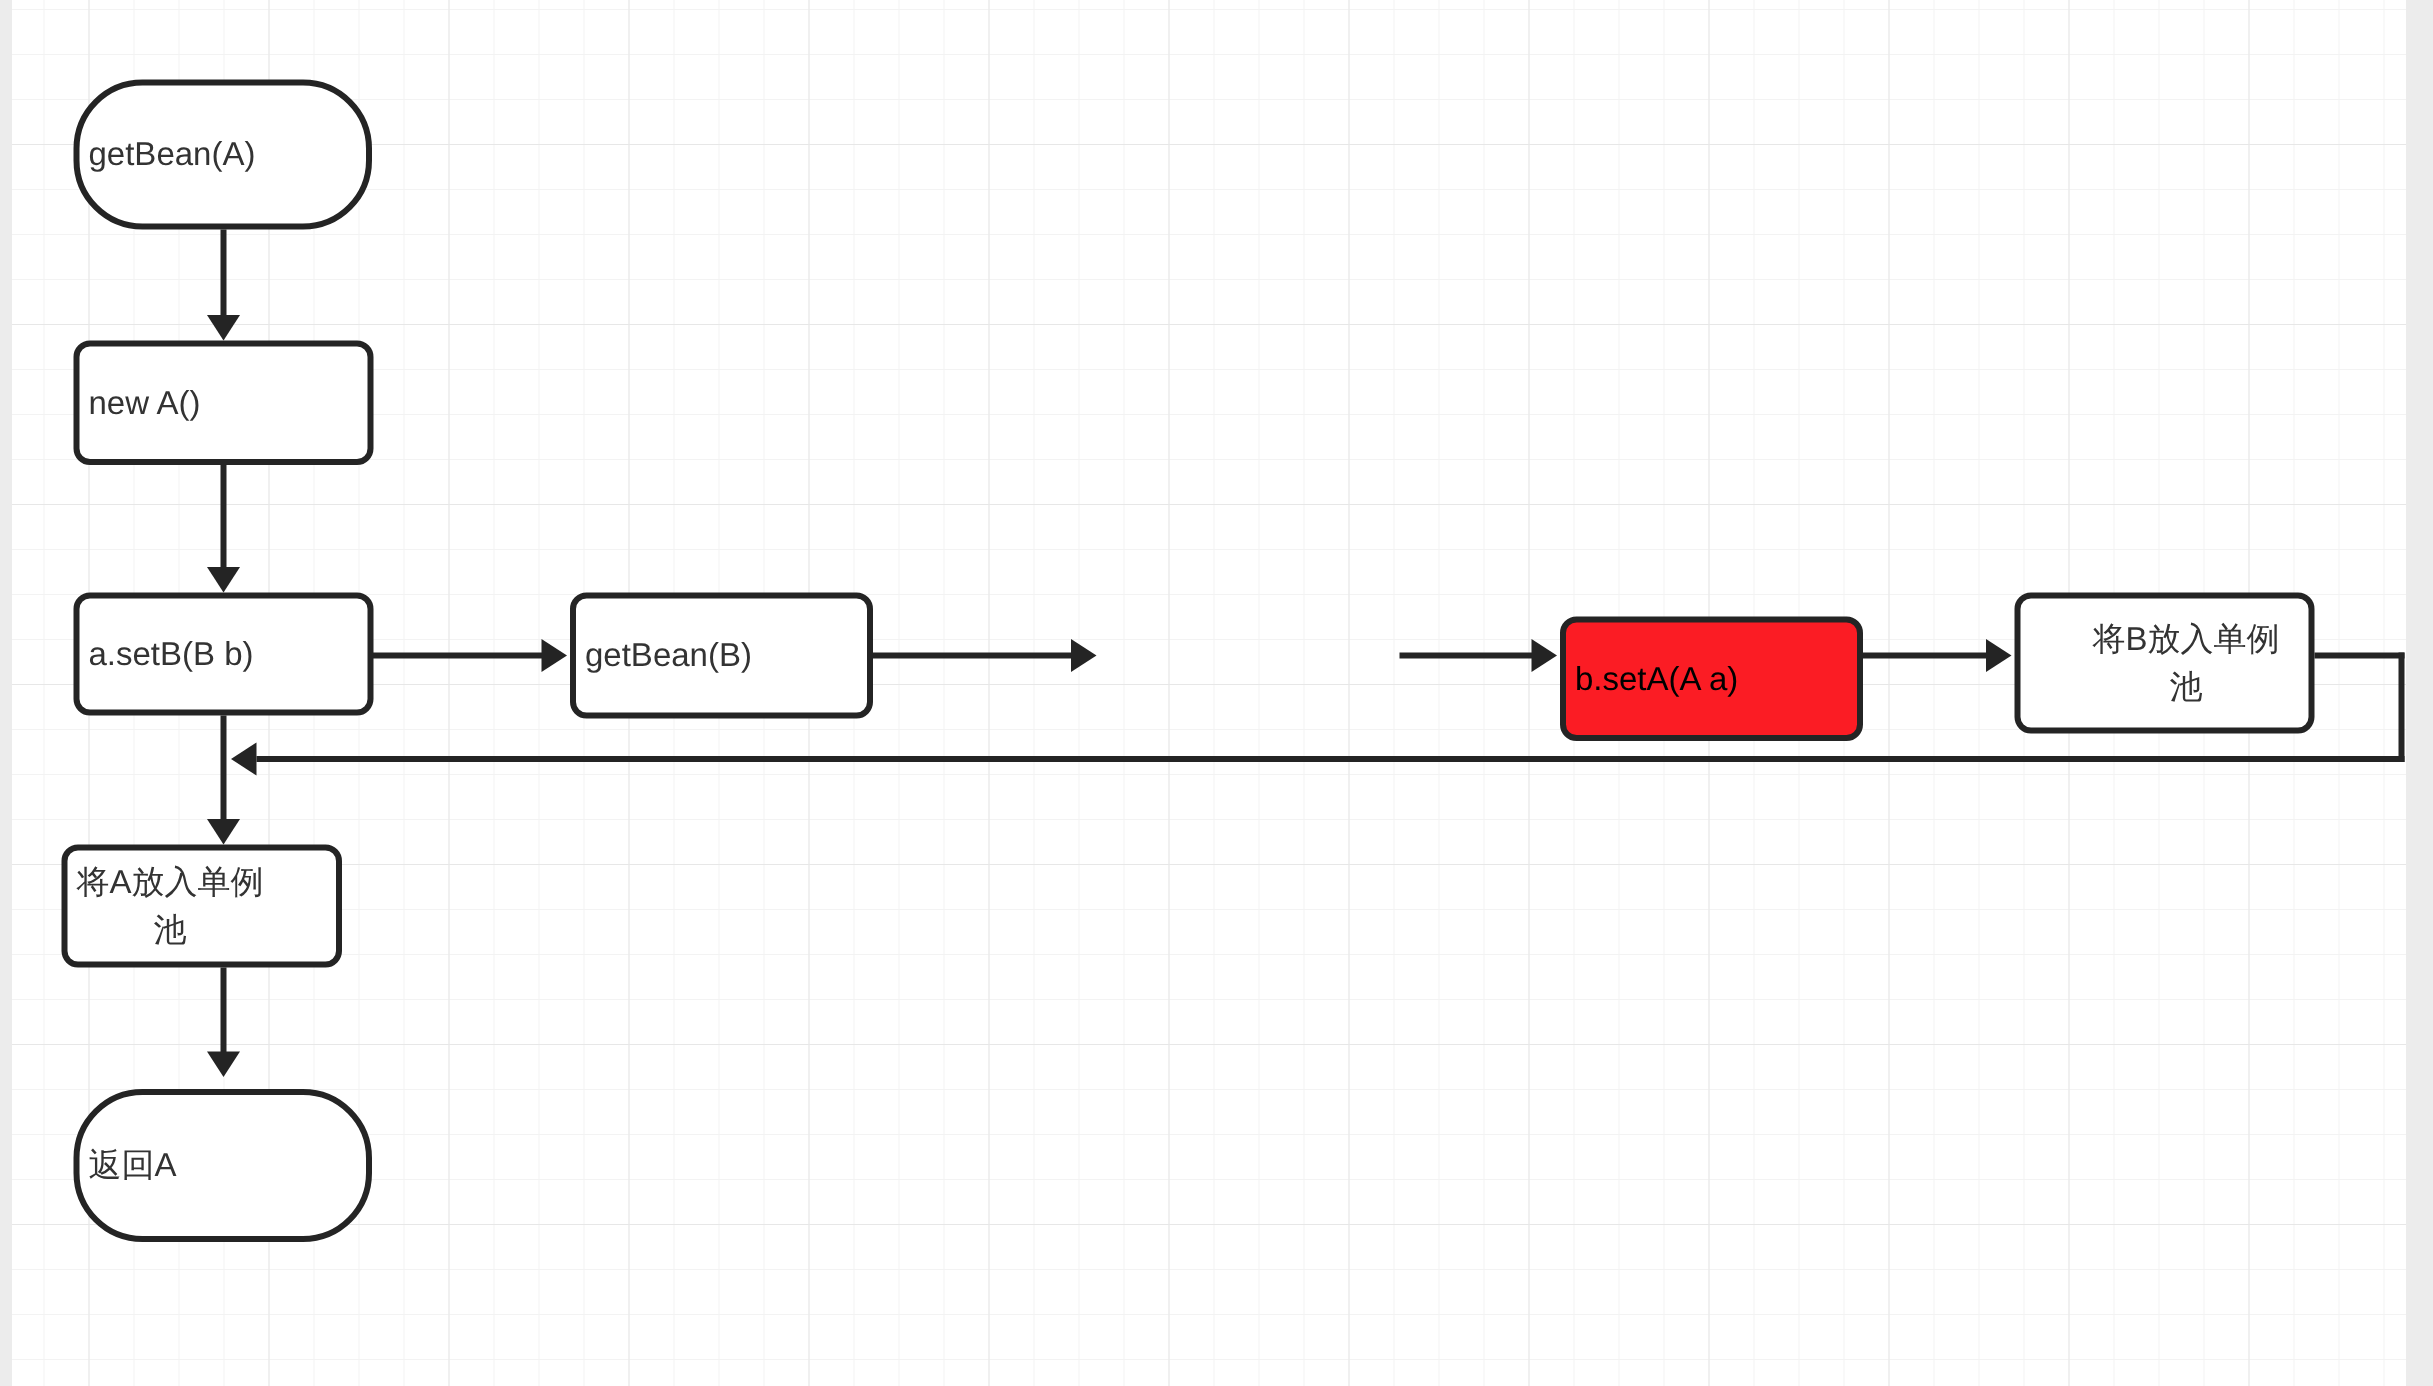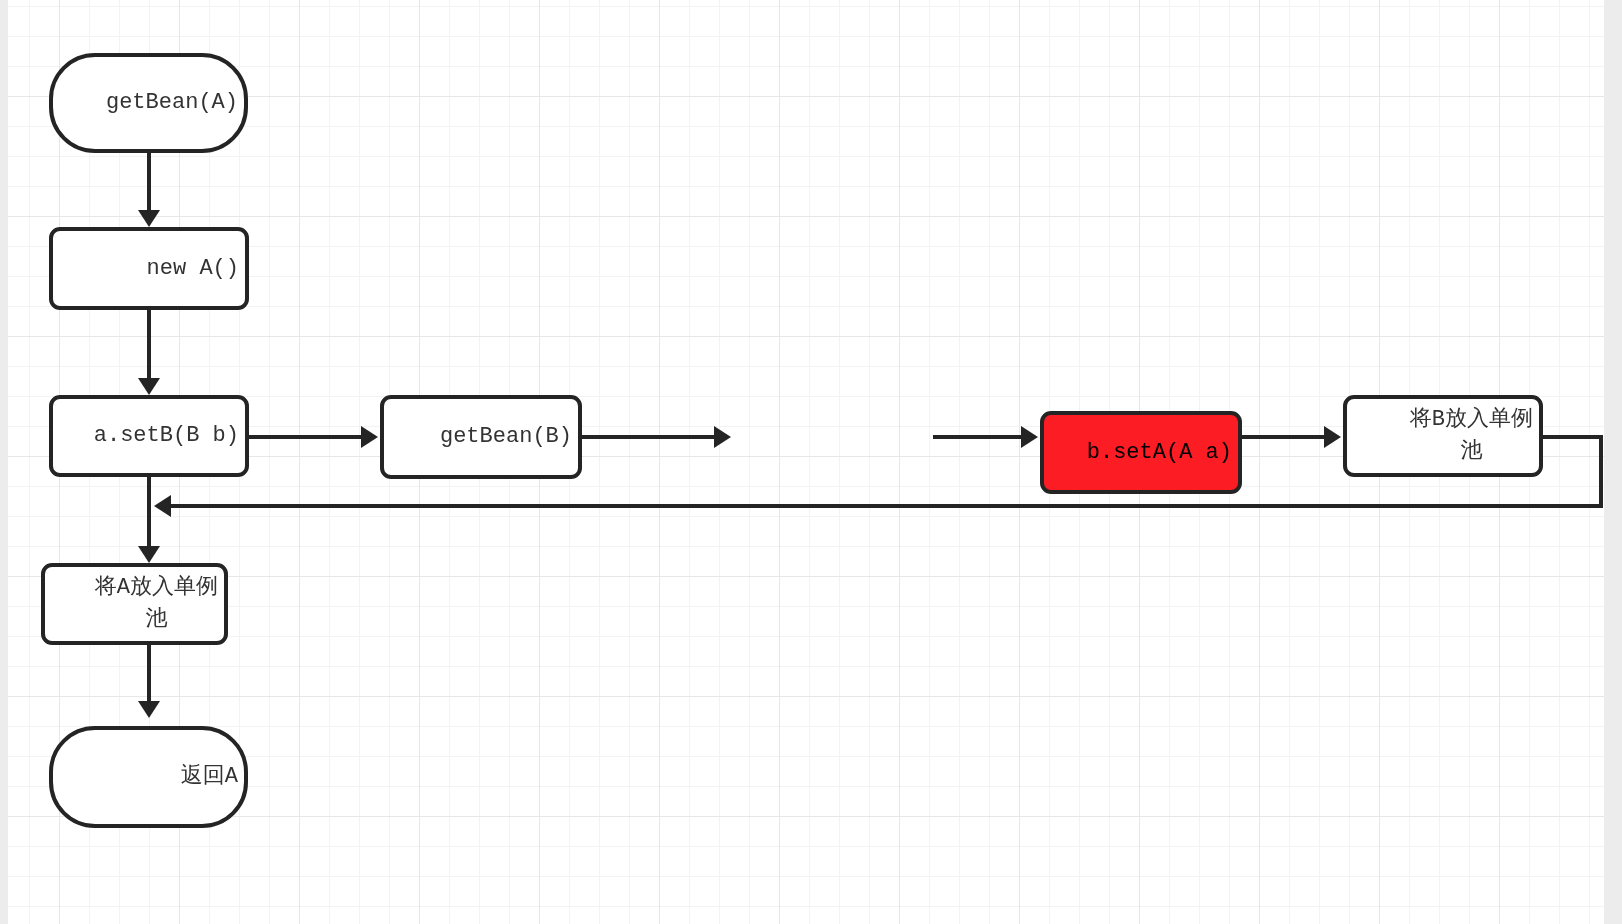--- a/index.html
+++ b/index.html
@@ -18,22 +18,22 @@
     background-size:120px 120px,120px 120px,30px 30px,30px 30px;
     background-position:59px 96px,59px 96px,29px 6px,29px 6px;
   }
   .edge-strip{position:absolute;top:0;height:924px;background:#ececec;}
   .edge-strip.left{left:0;width:8px;}
   .edge-strip.right{left:1604px;width:18px;}
 
   .node{
     position:absolute;box-sizing:border-box;
     background:#ffffff;border:4px solid #242424;
-    display:flex;align-items:center;justify-content:flex-end;
-    color:#333333;font-size:22px;text-align:center;font-family:Liberation Mono, monospace;
+    display:flex;align-items:center;justify-content:flex-start;
+    color:#333333;font-size:22px;text-align:center;
   }
   .node.process{border-radius:11px;}
   .node.terminator{border-radius:46px;}
   .node.highlight{background:#fb1c24;color:#000000;margin-top:16px;}
   .node .lbl{white-space:pre-line;line-height:32px;padding:0 6px;}
 
   .line{position:absolute;background:#242424;}
   .line.h{height:4px;}
   .line.v{width:4px;}
   .arrow{position:absolute;width:0;height:0;}
@@ -60,21 +60,21 @@
 
   <div class="node process" style="left:380px;top:395px;width:202px;height:84px;">
     <span class="lbl">getBean(B)</span>
   </div>
 
 
   <div class="node process highlight" style="left:1040px;top:395px;width:202px;height:83px;">
     <span class="lbl">b.setA(A a)</span>
   </div>
 
-  <div class="node process" style="left:1343px;top:395px;width:200px;height:82px;">
+  <div class="node process" style="left:1343px;top:395px;width:200px;height:94px;padding-left:42px;">
     <span class="lbl">将B放入单例
 池</span>
   </div>
 
   <div class="node process" style="left:41px;top:563px;width:187px;height:82px;">
     <span class="lbl">将A放入单例
 池</span>
   </div>
 
   <div class="node terminator" style="left:49px;top:726px;width:199px;height:102px;">

